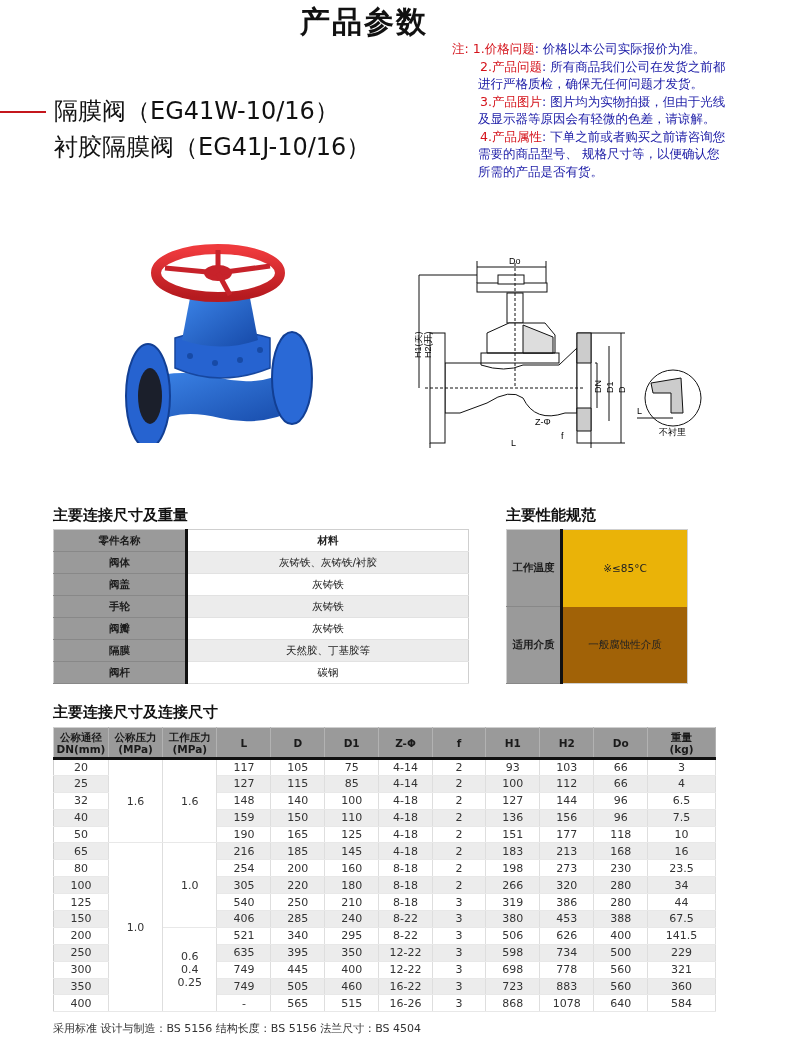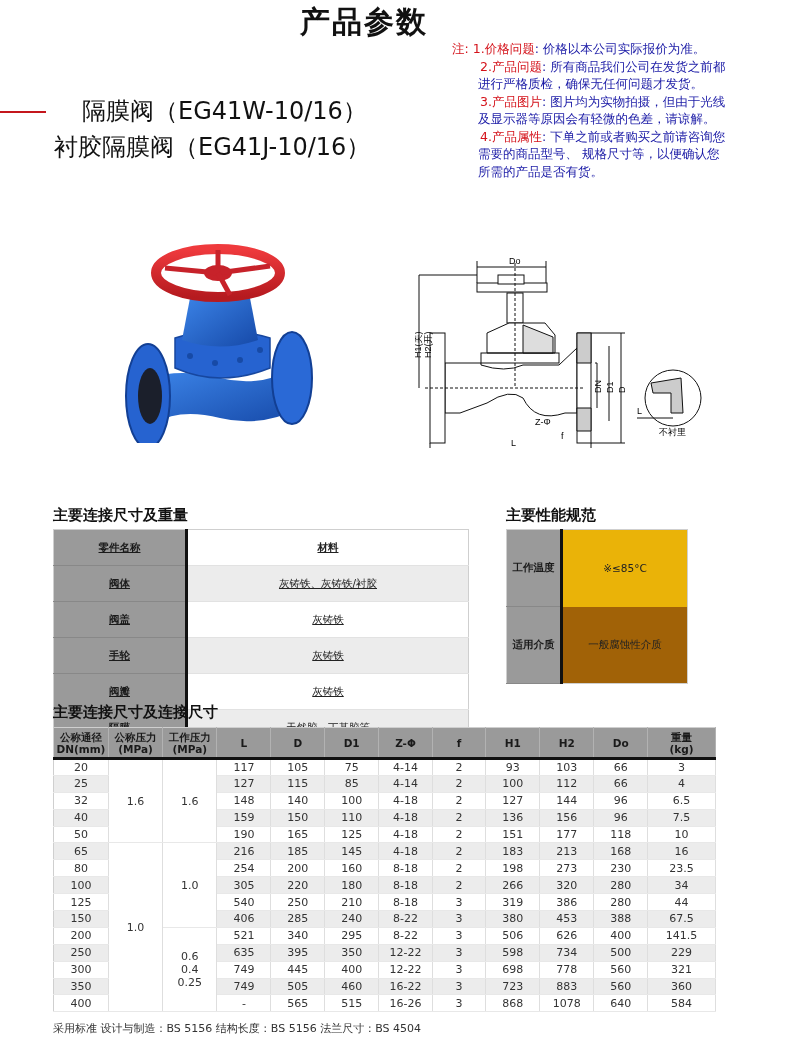--- a/index.html
+++ b/index.html
@@ -3,36 +3,36 @@
 <meta charset="utf-8">
 <style>
   * { box-sizing: border-box; margin: 0; padding: 0; }
   html, body { width: 790px; height: 1050px; background: #ffffff; overflow: hidden; }
   body { position: relative; font-family: "DejaVu Sans", "Liberation Sans", sans-serif; color: #222; }
 
   .page-title { position: absolute; left: 300px; top: 2px; font-size: 30px; font-weight: bold; letter-spacing: 2px; color: #111; }
 
   .accent-line { position: absolute; left: 0; top: 111px; width: 46px; height: 2px; background: #c4161c; }
   .model-title { position: absolute; left: 54px; font-size: 24px; color: #111; white-space: nowrap; }
-  .model-title.t1 { top: 95px; margin-left: 28px; }
+  .model-title.t1 { top: 95px; }
   .model-title.t2 { top: 131px; }
 
   .notes { position: absolute; left: 452px; top: 40px; width: 330px; font-size: 12.5px; line-height: 17.5px; color: #1a1aa6; }
   .notes .red { color: #d4121a; }
   .notes .ind { padding-left: 28px; }
   .notes .cont { padding-left: 26px; }
 
   .photo { position: absolute; left: 120px; top: 228px; width: 200px; height: 215px; }
   .drawing { position: absolute; left: 415px; top: 253px; width: 290px; height: 195px; }
 
   .section-h { position: absolute; font-size: 15px; font-weight: bold; color: #111; }
 
   table { border-collapse: collapse; position: absolute; font-size: 10.5px; }
   .t-mat { left: 53px; top: 529px; width: 416px; }
-  .t-mat td { height: 36px; text-align: center; border-bottom: 1px solid #e2e2e2; text-decoration: underline; }
+  .t-mat td { height: 22px; text-align: center; border-bottom: 1px solid #e2e2e2; }
   .t-mat td.k { width: 133px; background: #9a9a9a; color: #1b1b1b; font-weight: bold; border-right: 3px solid #111; border-bottom: 1px solid #888; }
   .t-mat tr:nth-child(odd) td.v { background: #ffffff; }
   .t-mat tr:nth-child(even) td.v { background: #ececec; }
   .t-mat tr:first-child td.v { font-weight: bold; }
   .t-mat { border: 1px solid #cfcfcf; }
 
   .t-perf { left: 506px; top: 529px; width: 182px; border: 1px solid #cfcfcf; padding-left: 37px; }
   .t-perf td { height: 77px; text-align: center; }
   .t-perf td.k { width: 55px; background: #9a9a9a; font-weight: bold; color: #1b1b1b; border-right: 3px solid #111; border-bottom: 1px solid #888; }
   .t-perf tr:nth-child(1) td.v { background: #eab308; }

